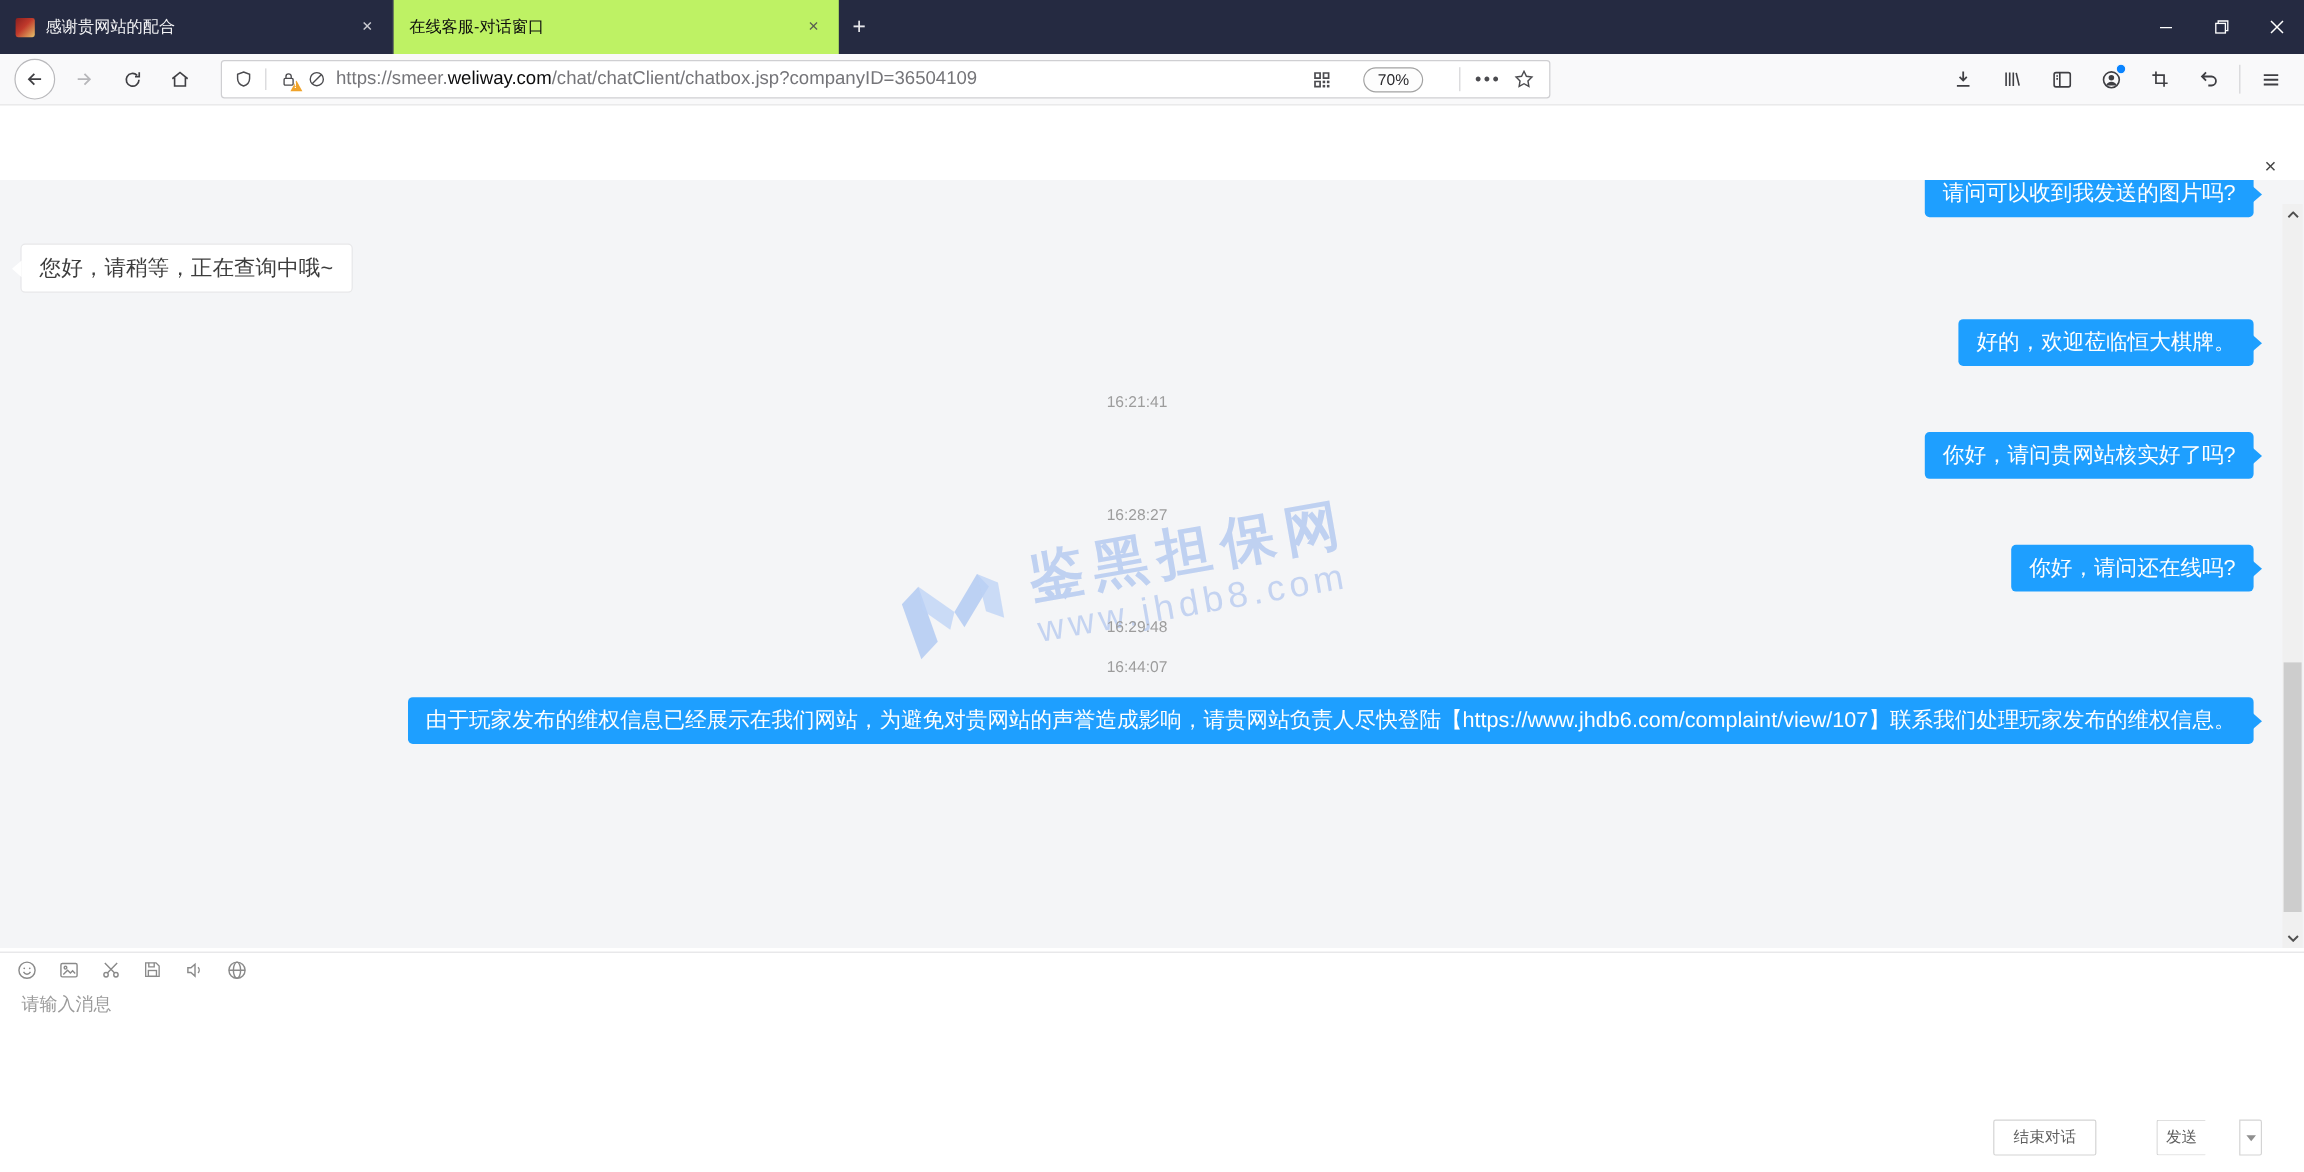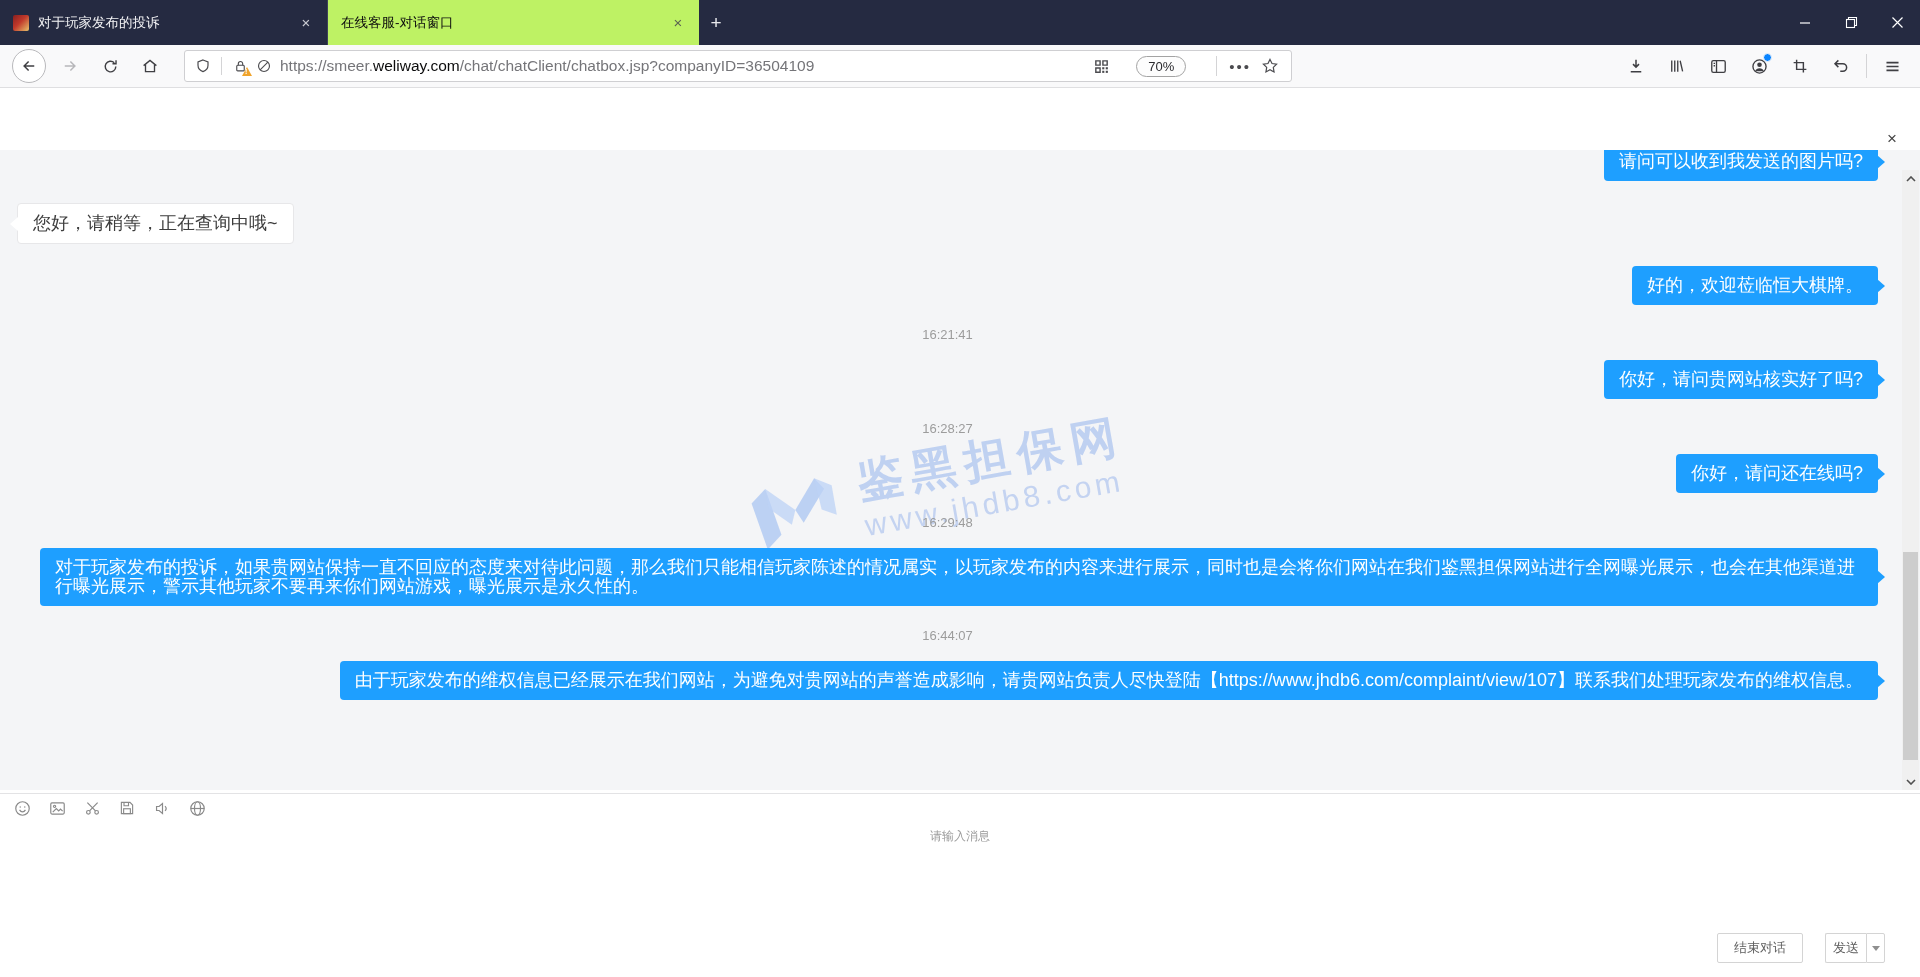--- a/index.html
+++ b/index.html
@@ -79,43 +79,43 @@
   .sb-arrow { position:absolute; left:0; width:17px; height:17px; display:flex; align-items:center; justify-content:center; color:#505050; }
   .sb-arrow.up { top:0; }
   .sb-arrow.down { bottom:0; }
   .sb-thumb { position:absolute; left:1px; width:15px; top:382px; height:208px; background:#cdcdcd; }
 
   
   .composer-divider { position:absolute; top:705px; left:0; right:0; height:1px; background:#e3e3e5; }
   .composer-icons { position:absolute; top:710px; left:12px; display:flex; align-items:center; gap:15px; color:#8a8a8a; }
   .composer-icons .c-icon { width:20px; height:20px; display:flex; align-items:center; justify-content:center; }
   .composer-input { position:absolute; top:734px; left:0; right:0; height:105px; border:none; outline:none; resize:none;
-                    background:transparent; font-family:inherit; font-size:12px; color:#333; padding:6px 18px;text-align:center; }
+                    background:transparent; font-family:inherit; font-size:15px; color:#333; padding:6px 18px; }
   .composer-input::placeholder { color:#9b9b9b; }
 
   .composer-actions { position:absolute; top:845px; right:35px; display:flex; gap:22px; }
   .btn { height:30px; background:#fff; border:1px solid #d4d4d4; border-radius:2px; font-size:13px; color:#5f5f5f;
-         display:flex; align-items:center; justify-content:center; font-family:inherit; }
+         display:flex; align-items:center; justify-content:center; font-family:inherit;margin-left:28px; }
   .btn.end { width:86px; }
   .send-group { display:flex; height:30px; }
   .btn.send { width:41px; border-right:none; border-radius:2px 0 0 2px; }
   .btn.caret { width:19px; border-radius:0 2px 2px 0; border-left:1px solid #d4d4d4; }
   .caret-tri { width:0; height:0; border-left:4px solid transparent; border-right:4px solid transparent; border-top:5px solid #8f8f8f; }
 
   svg { display:block; }
 </style>
 </head>
 <body>
 
 <div class="window">
 
   <div class="titlebar">
     <div class="tab inactive">
       <span class="favicon"></span>
-      <span class="tab-title">对于玩家发布的投诉</span>
+      <span class="tab-title">感谢贵网站的配合</span>
       <span class="tab-close">×</span>
     </div>
     <div class="tab active">
       <span class="tab-title">在线客服-对话窗口</span>
       <span class="tab-close">×</span>
     </div>
     <div class="newtab-btn">+</div>
     <div class="titlebar-spacer"></div>
     <div class="win-controls">
       <div class="win-btn">
@@ -275,23 +275,20 @@
           </div>
           <div class="time-row">16:21:41</div>
           <div class="msg-row right">
             <div class="bubble right">你好，请问贵网站核实好了吗?</div>
           </div>
           <div class="time-row">16:28:27</div>
           <div class="msg-row right">
             <div class="bubble right">你好，请问还在线吗?</div>
           </div>
           <div class="time-row">16:29:48</div>
-          <div class="msg-row right">
-            <div class="bubble right">对于玩家发布的投诉，如果贵网站保持一直不回应的态度来对待此问题，那么我们只能相信玩家陈述的情况属实，以玩家发布的内容来进行展示，同时也是会将你们网站在我们鉴黑担保网站进行全网曝光展示，也会在其他渠道进行曝光展示，警示其他玩家不要再来你们网站游戏，曝光展示是永久性的。</div>
-          </div>
           <div class="time-row">16:44:07</div>
           <div class="msg-row right">
             <div class="bubble right">由于玩家发布的维权信息已经展示在我们网站，为避免对贵网站的声誉造成影响，请贵网站负责人尽快登陆【https://www.jhdb6.com/complaint/view/107】联系我们处理玩家发布的维权信息。</div>
           </div>
         </div>
     </div>
 
     <div class="scrollbar">
       <div class="sb-arrow up">
         <svg width="10" height="6" viewBox="0 0 10 6" fill="none" stroke="currentColor" stroke-width="1.6">

